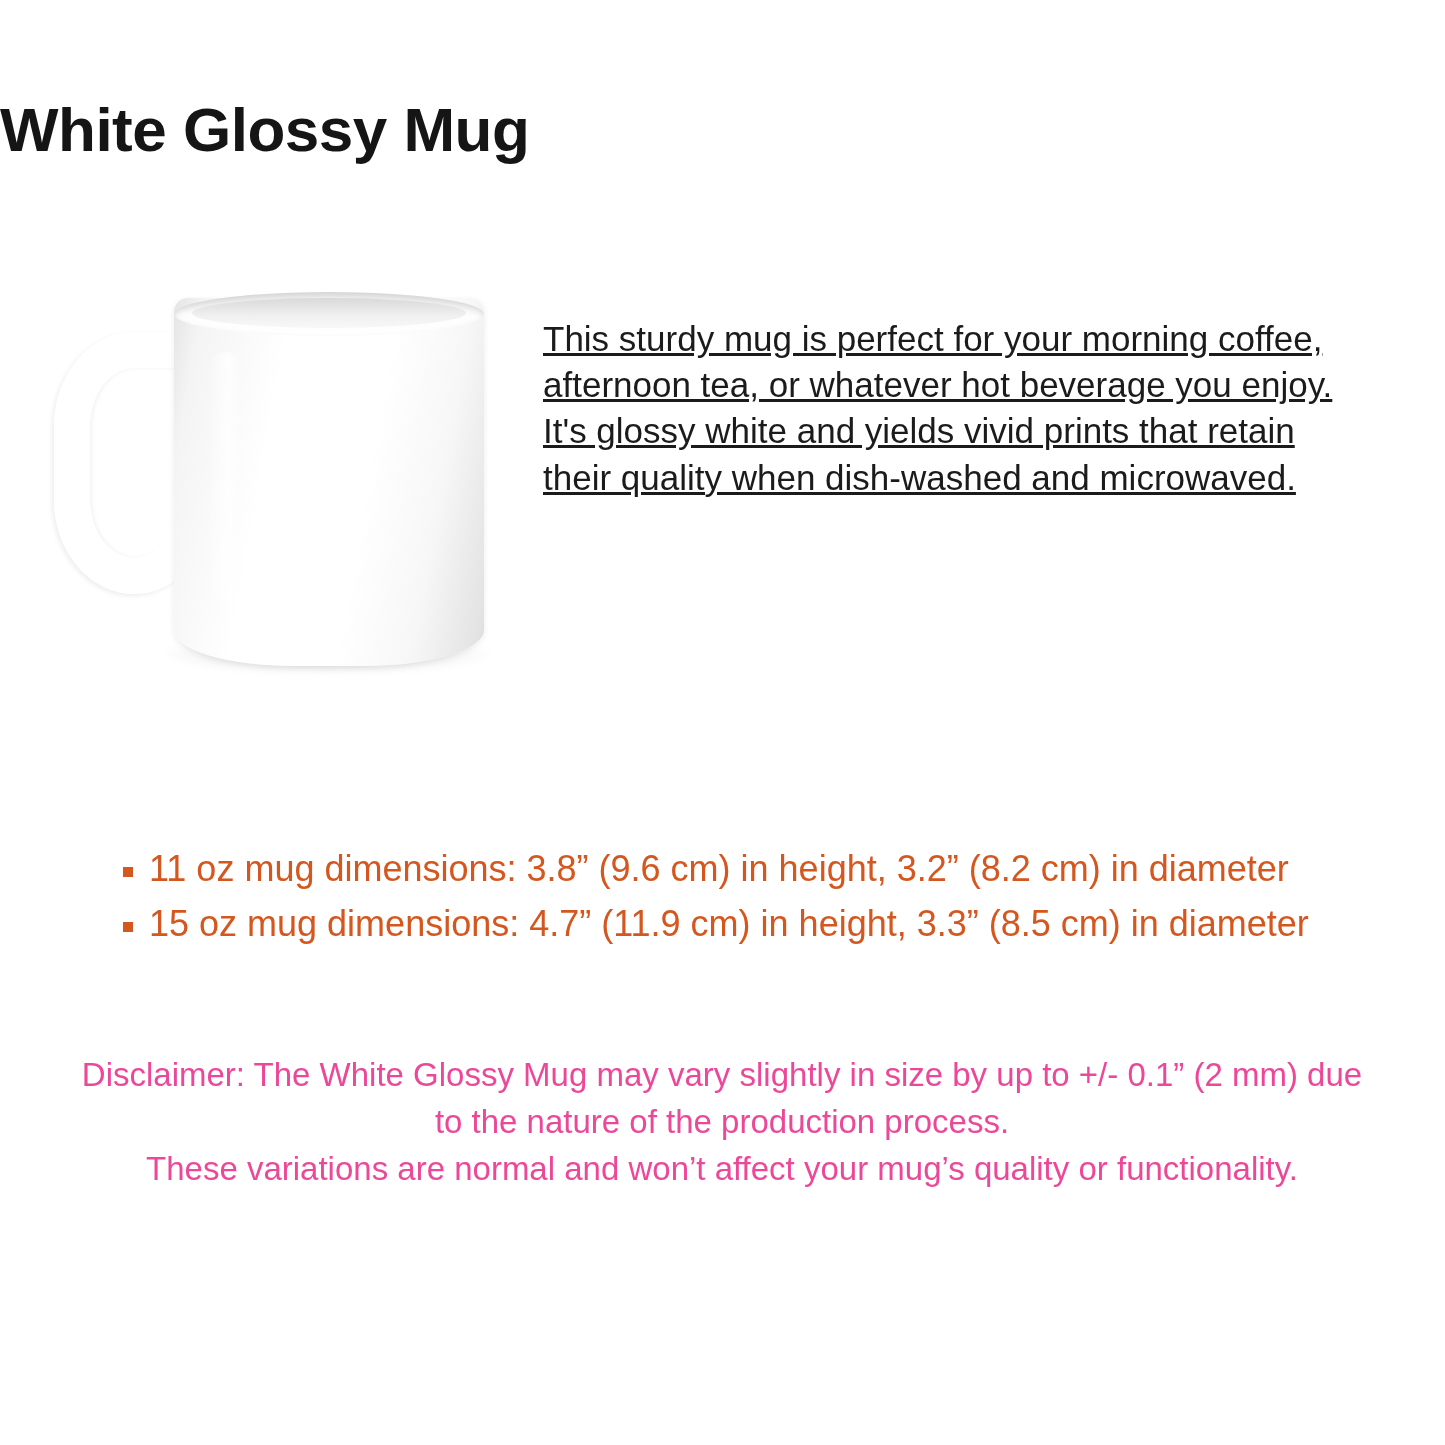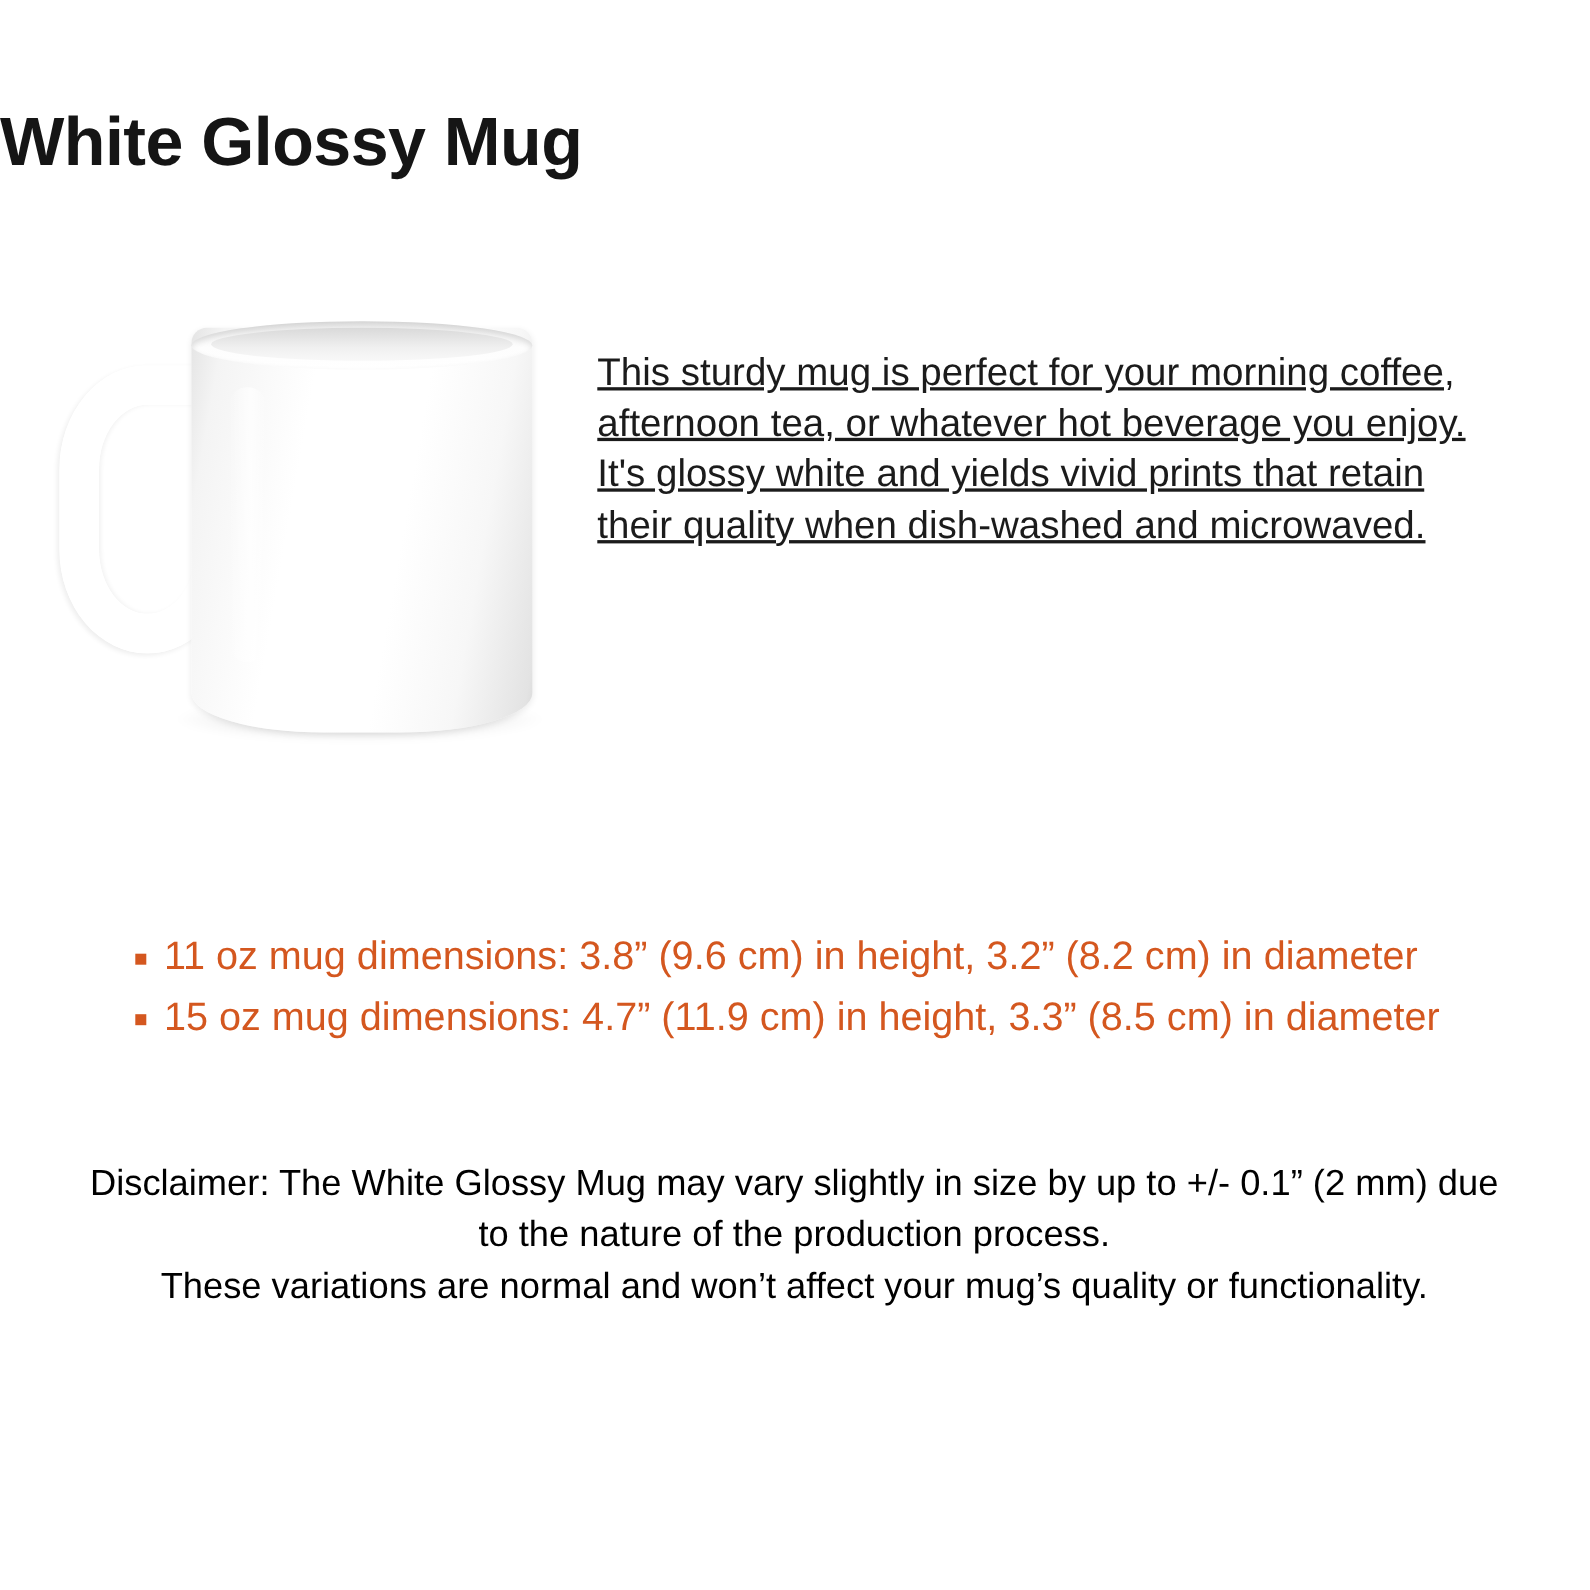--- a/index.html
+++ b/index.html
@@ -145,21 +145,21 @@
     background: #d4571f;
   }
 
   
   .disclaimer {
     position: absolute;
     left: 72px;
     top: 1052px;
     width: 1300px;
     text-align: center;
-    color: #000000;
+    color: #ec4899;
     font-size: 33px;
     line-height: 1.42;
   }
   .disclaimer .line2 {
     display: block;
   }
 </style>
 </head>
 <body>
 

